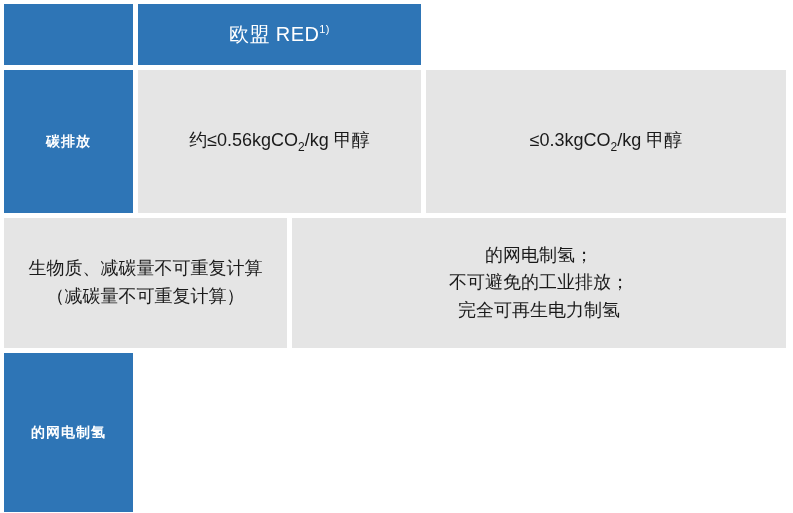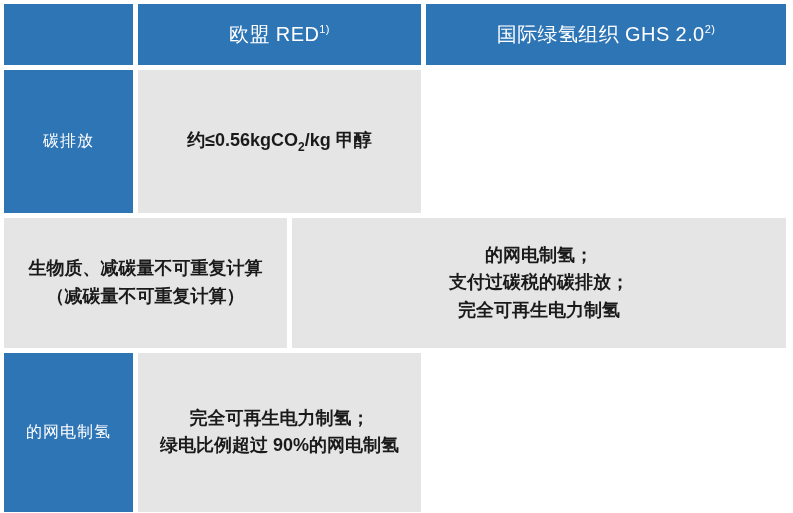--- a/index.html
+++ b/index.html
@@ -77,30 +77,30 @@
     line-height: 1.3;
     color: #ffffff;
   }
   .header-text sup {
     font-size: 11px;
     vertical-align: super;
     line-height: 0;
   }
 
   .label-text {
-    font-size: 16px;
-    font-weight: 400;
+    font-size: 14px;
+    font-weight: 700;
     letter-spacing: 1px;
     line-height: 1.3;
     color: #ffffff;
   }
 
   .body-text {
     font-size: 18px;
-    font-weight: 700;
+    font-weight: 400;
     line-height: 1.55;
     color: #1a1a1a;
     padding: 0 10px;
   }
   .body-text .sub {
     font-size: 12px;
     vertical-align: sub;
     line-height: 0;
   }
   .body-text .line {
@@ -116,55 +116,49 @@
 
 <div class="comparison-table">
 
   <div class="table-row row-header">
     <div class="cell col-label cell-empty-corner">
       <span></span>
     </div>
     <div class="cell col-eu cell-blue">
       <span class="header-text"><span>欧盟 RED</span><sup>1)</sup></span>
     </div>
-    <div class="cell col-ghs cell-blue">
-      <span class="header-text"><span>国际绿氢组织 GHS 2.0</span><sup>2)</sup></span>
-    </div>
   </div>
 
   <div class="table-row row-emissions">
     <div class="cell col-label cell-blue">
       <span class="label-text">碳排放</span>
     </div>
     <div class="cell col-eu cell-gray">
       <span class="body-text"><span>约≤0.56kgCO</span><span class="sub">2</span><span>/kg 甲醇</span></span>
+    </div>
+    <div class="cell col-ghs cell-gray">
+      <span class="body-text"><span>≤0.3kgCO</span><span class="sub">2</span><span>/kg 甲醇</span></span>
     </div>
   </div>
 
   <div class="table-row row-carbon-source">
     <div class="cell col-eu cell-gray">
       <span class="body-text multi-line">
         <span class="line">生物质、减碳量不可重复计算</span>
         <span class="line">（减碳量不可重复计算）</span>
       </span>
     </div>
     <div class="cell col-ghs cell-gray">
       <span class="body-text multi-line">
         <span class="line">的网电制氢；</span>
-        <span class="line">支付过碳税的碳排放；</span>
+        <span class="line">不可避免的工业排放；</span>
         <span class="line">完全可再生电力制氢</span>
       </span>
     </div>
   </div>
 
   <div class="table-row row-hydrogen-source">
     <div class="cell col-label cell-blue">
       <span class="label-text">的网电制氢</span>
     </div>
-    <div class="cell col-eu cell-gray">
-      <span class="body-text multi-line">
-        <span class="line">完全可再生电力制氢；</span>
-        <span class="line">绿电比例超过 90%的网电制氢</span>
-      </span>
-    </div>
   </div>
 
 </div>
 
 </body></html>

